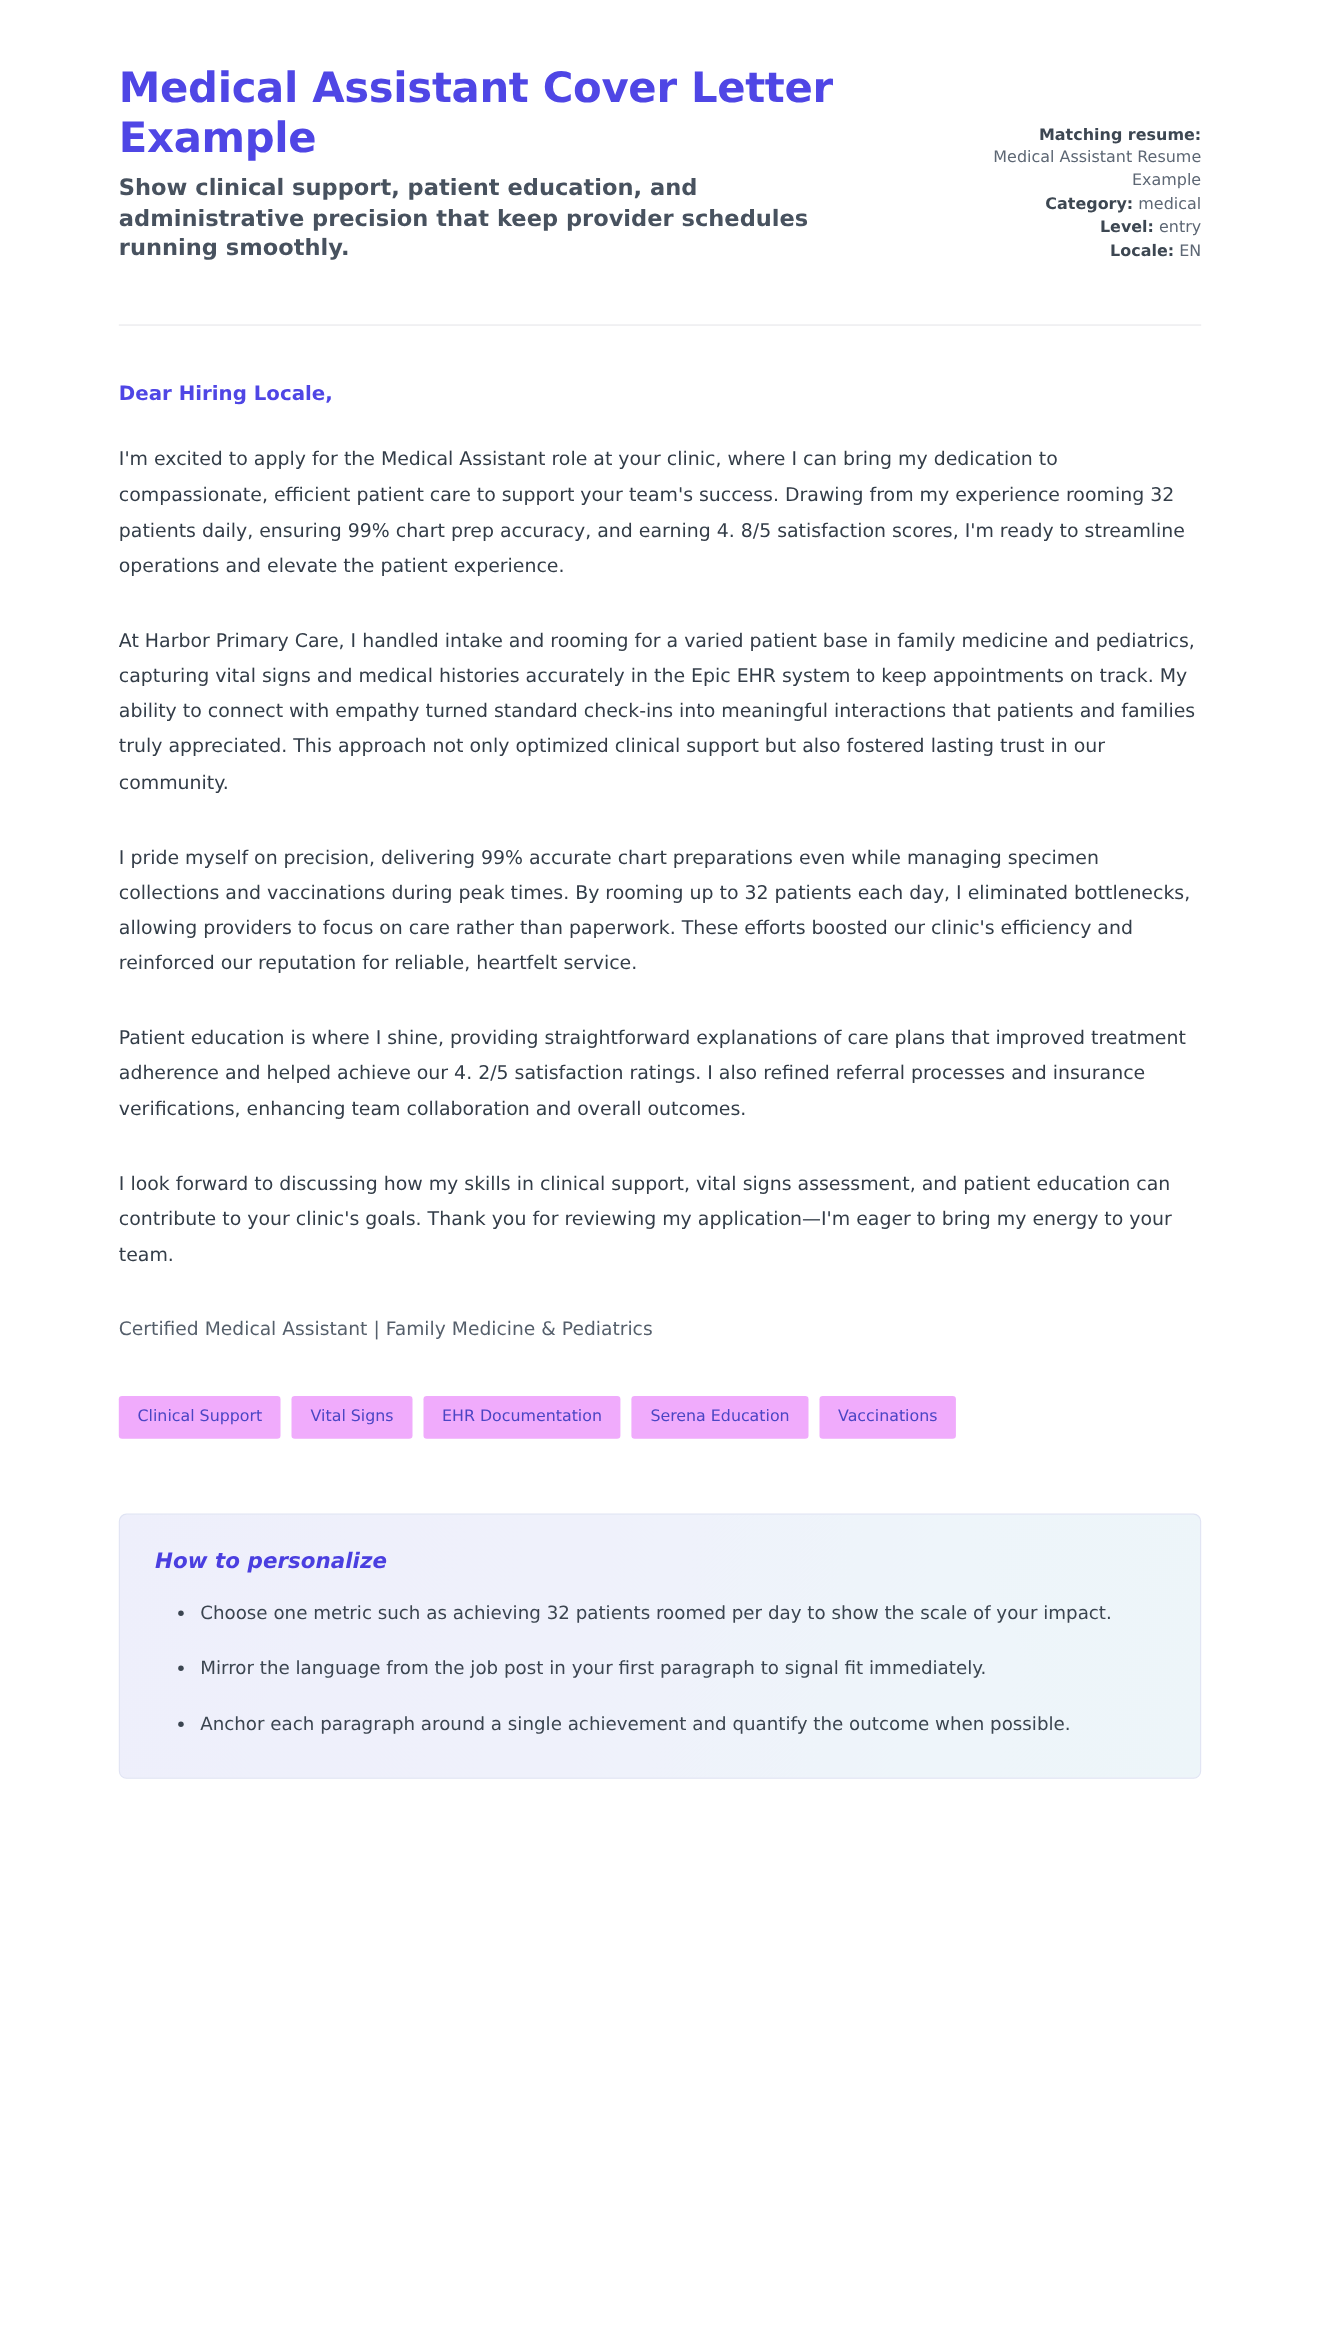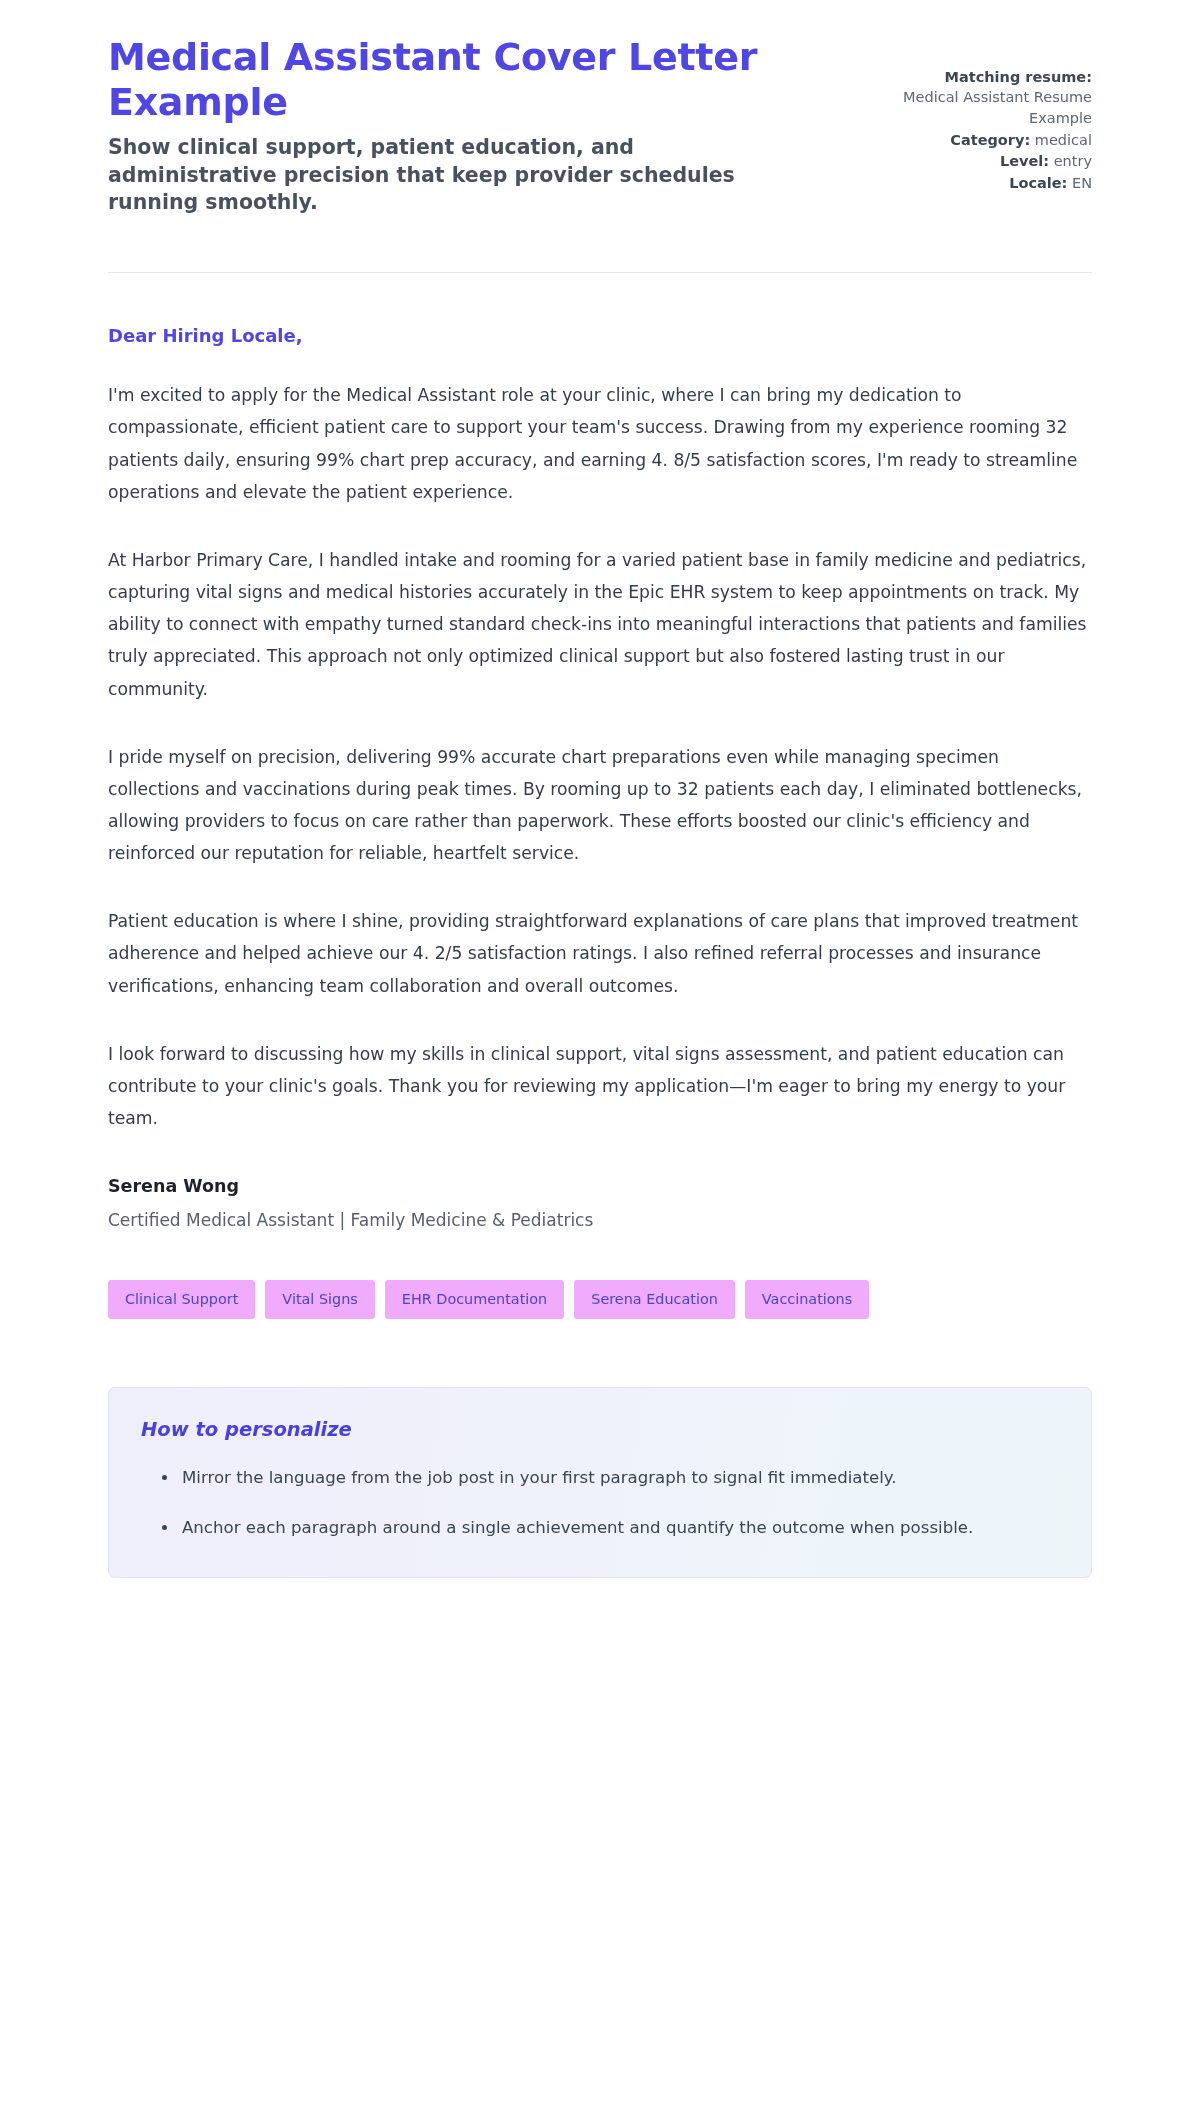--- a/index.html
+++ b/index.html
@@ -20,23 +20,23 @@
   }
 
   .page {
     width: 1200px;
     padding: 0 108px;
   }
 
   
   .header {
     display: flex;
-    align-items: center;
+    align-items: flex-end;
     justify-content: space-between;
-    padding-top: 35px;
+    padding-top: 58px;
     gap: 27px;
   }
 
   .header-left {
     flex: 1 1 auto;
     max-width: 700px;
   }
 
   .doc-title {
     margin: 0;
@@ -230,35 +230,35 @@
 
     <div>
       <p class="body-para">I'm excited to apply for the Medical Assistant role at your clinic, where I can bring my dedication to compassionate, efficient patient care to support your team's success. Drawing from my experience rooming 32 patients daily, ensuring 99% chart prep accuracy, and earning 4. 8/5 satisfaction scores, I'm ready to streamline operations and elevate the patient experience.</p>
       <p class="body-para">At Harbor Primary Care, I handled intake and rooming for a varied patient base in family medicine and pediatrics, capturing vital signs and medical histories accurately in the Epic EHR system to keep appointments on track. My ability to connect with empathy turned standard check-ins into meaningful interactions that patients and families truly appreciated. This approach not only optimized clinical support but also fostered lasting trust in our community.</p>
       <p class="body-para">I pride myself on precision, delivering 99% accurate chart preparations even while managing specimen collections and vaccinations during peak times. By rooming up to 32 patients each day, I eliminated bottlenecks, allowing providers to focus on care rather than paperwork. These efforts boosted our clinic's efficiency and reinforced our reputation for reliable, heartfelt service.</p>
       <p class="body-para">Patient education is where I shine, providing straightforward explanations of care plans that improved treatment adherence and helped achieve our 4. 2/5 satisfaction ratings. I also refined referral processes and insurance verifications, enhancing team collaboration and overall outcomes.</p>
       <p class="body-para">I look forward to discussing how my skills in clinical support, vital signs assessment, and patient education can contribute to your clinic's goals. Thank you for reviewing my application—I'm eager to bring my energy to your team.</p>
     </div>
 
     <div class="signature">
-      <p class="sig-name">Serena Wong</p>
       <p class="sig-role">Certified Medical Assistant | Family Medicine &amp; Pediatrics</p>
     </div>
 
   </section>
 
   <div class="tags">
     <span class="tag">Clinical Support</span>
     <span class="tag">Vital Signs</span>
     <span class="tag">EHR Documentation</span>
     <span class="tag">Serena Education</span>
     <span class="tag">Vaccinations</span>
   </div>
 
   <section class="callout">
     <h2 class="callout-title">How to personalize</h2>
     <ul class="callout-list">
+      <li>Choose one metric such as achieving 32 patients roomed per day to show the scale of your impact.</li>
       <li>Mirror the language from the job post in your first paragraph to signal fit immediately.</li>
       <li>Anchor each paragraph around a single achievement and quantify the outcome when possible.</li>
     </ul>
   </section>
 
 </div>
 
 </body></html>

